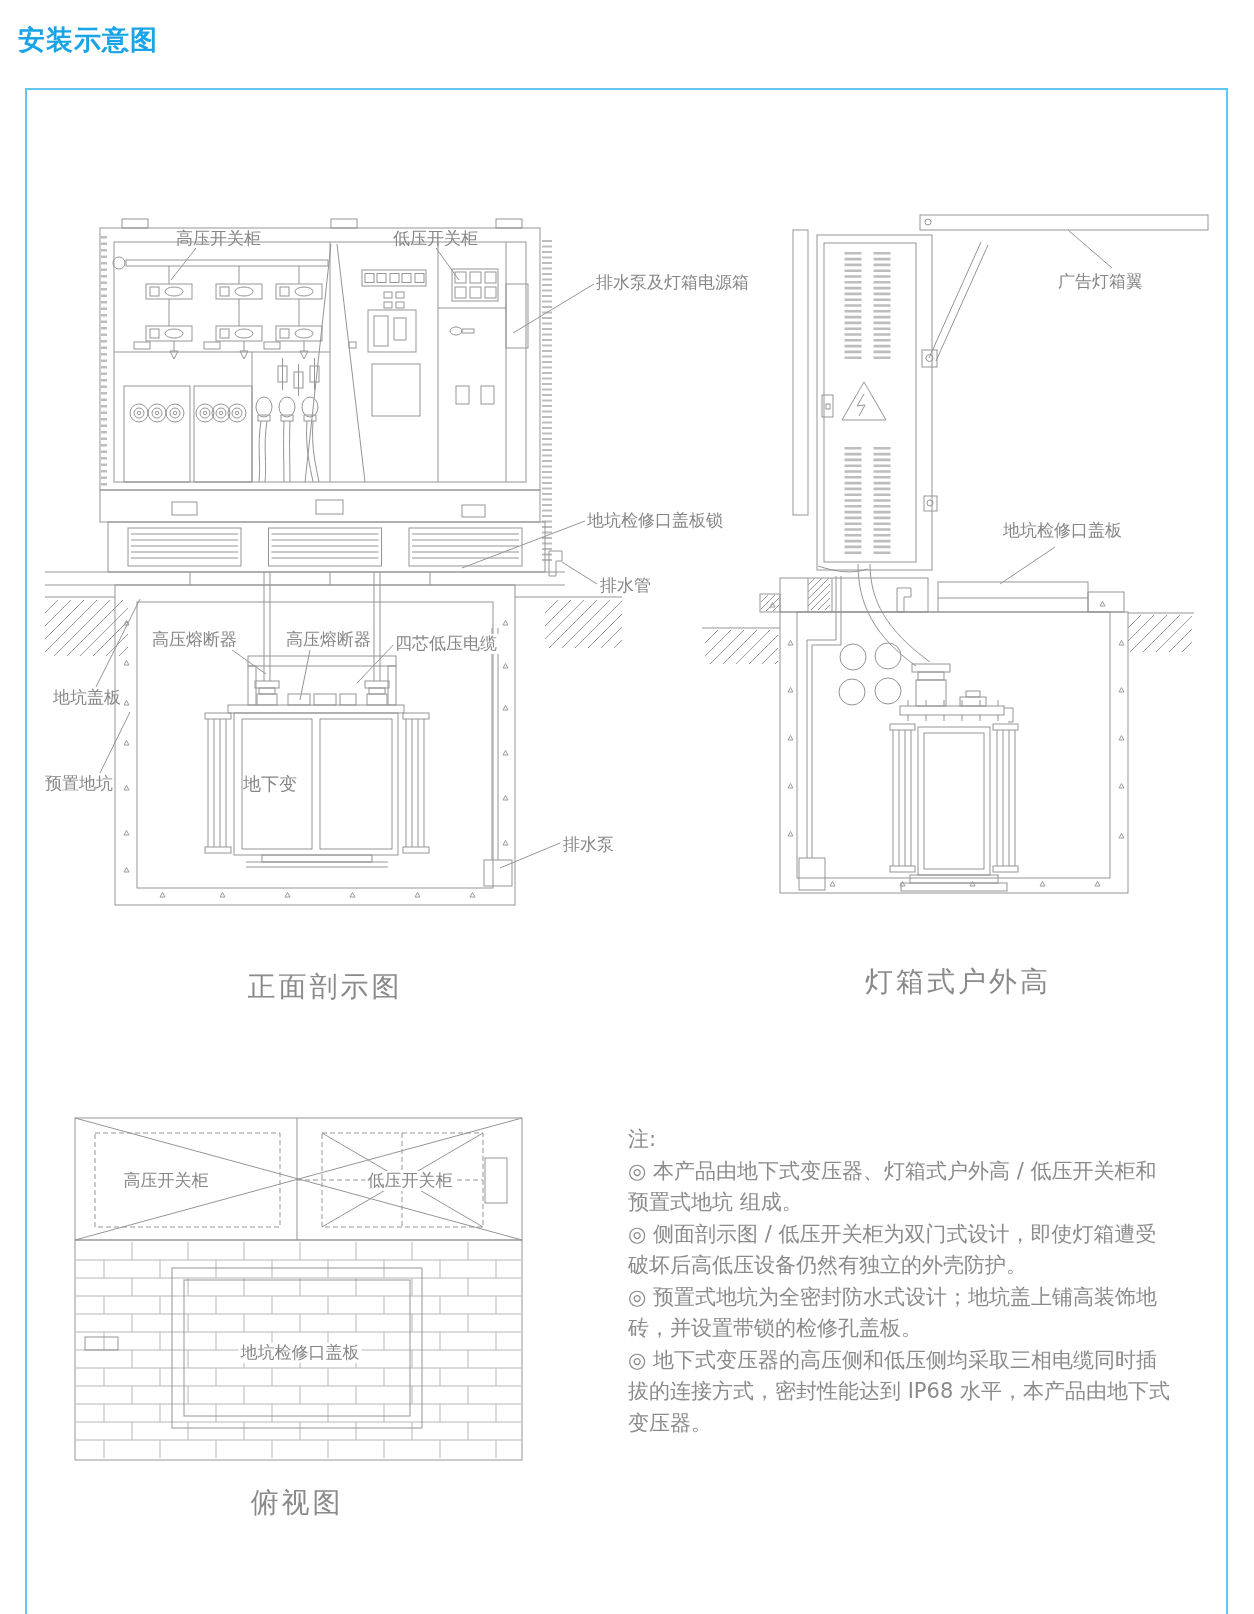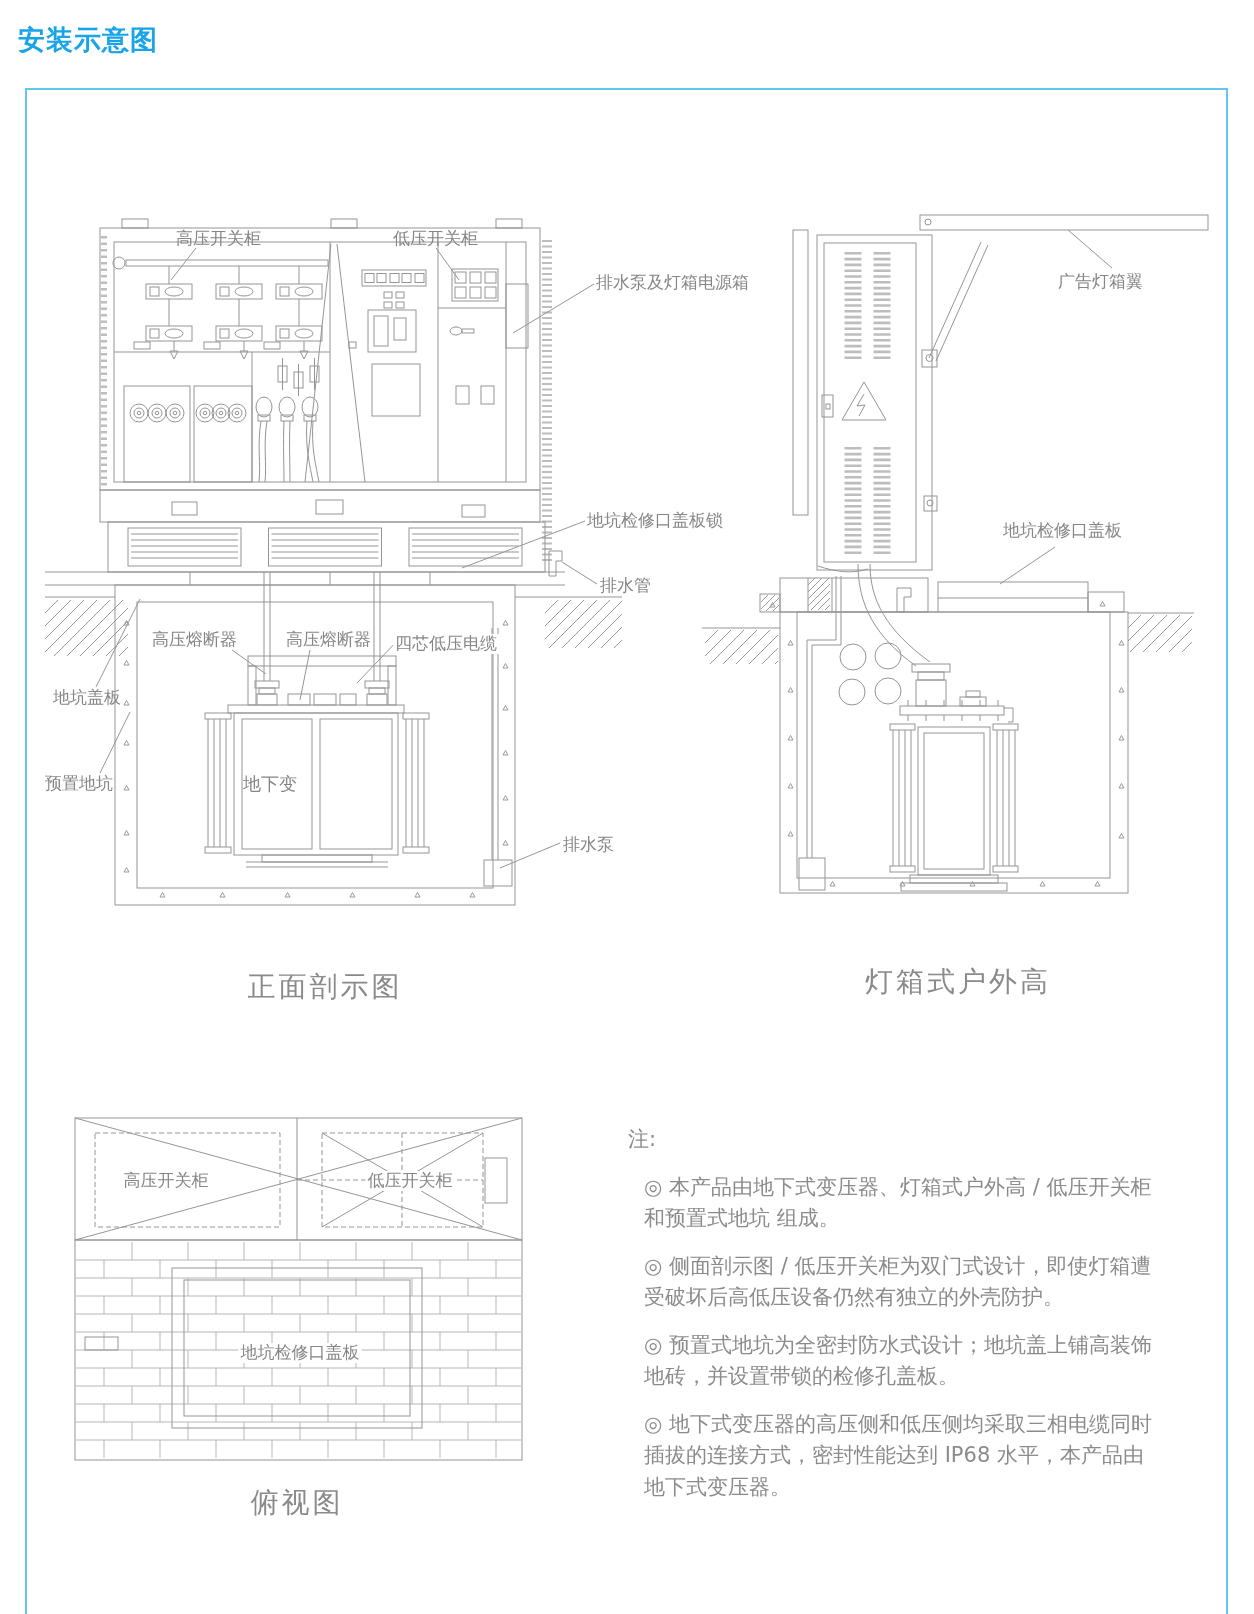--- a/index.html
+++ b/index.html
@@ -24,21 +24,21 @@
   .bg{background:#ffffff;padding:0 2px;}
   .centered{transform:translateX(-50%);}
   .caption{
     position:absolute;font-size:28px;color:#8a8a8a;
     letter-spacing:3px;white-space:nowrap;transform:translateX(-50%);
   }
   .notes{
     position:absolute;left:628px;top:1124px;width:545px;
     color:#8b8b8b;font-size:21px;line-height:31.5px;
   }
-  .notes p{margin:16px;}
+  .notes p{margin:0;}
   .notes .nh{margin:0;}
 </style>
 </head>
 <body>
 
 <h1 class="page-title">安装示意图</h1>
 
 <svg class="art" width="1254" height="1614" viewBox="0 0 1254 1614" stroke="#959595" fill="none" stroke-width="1">
 
   <g>

